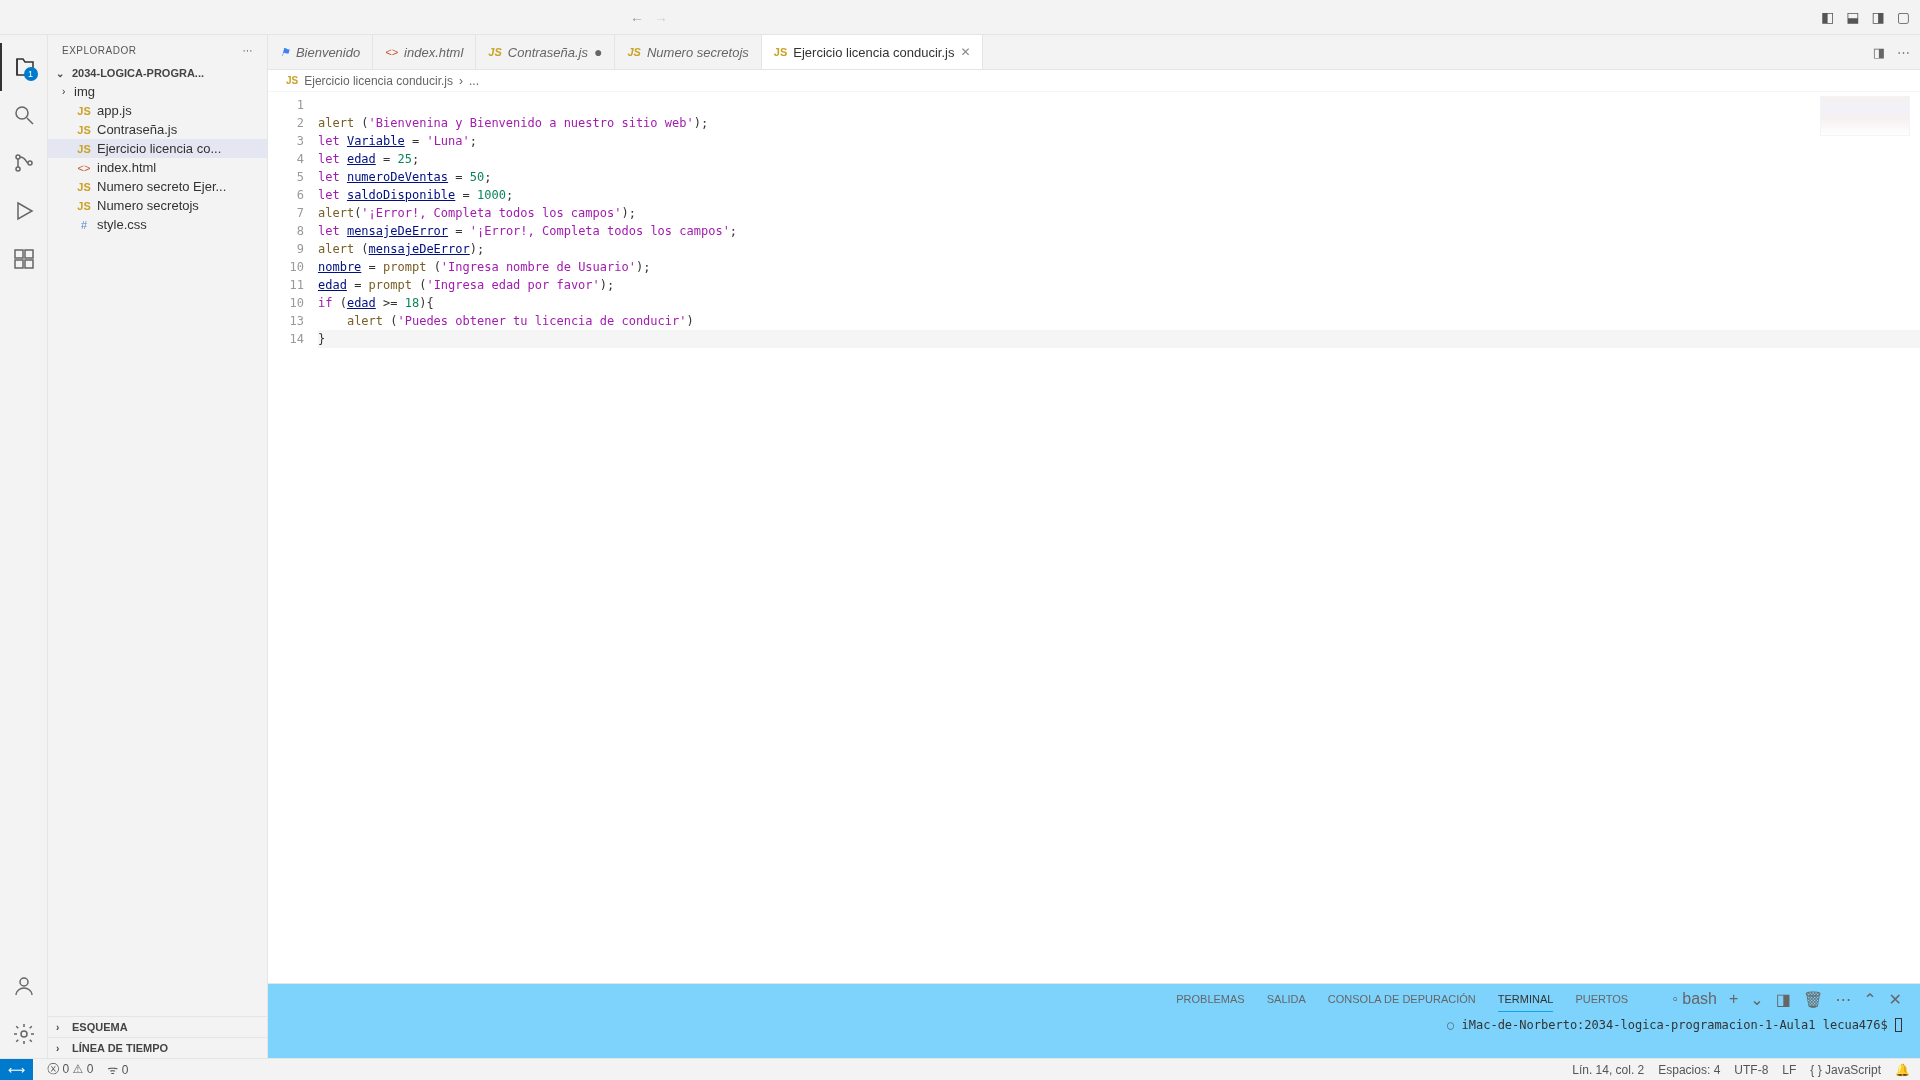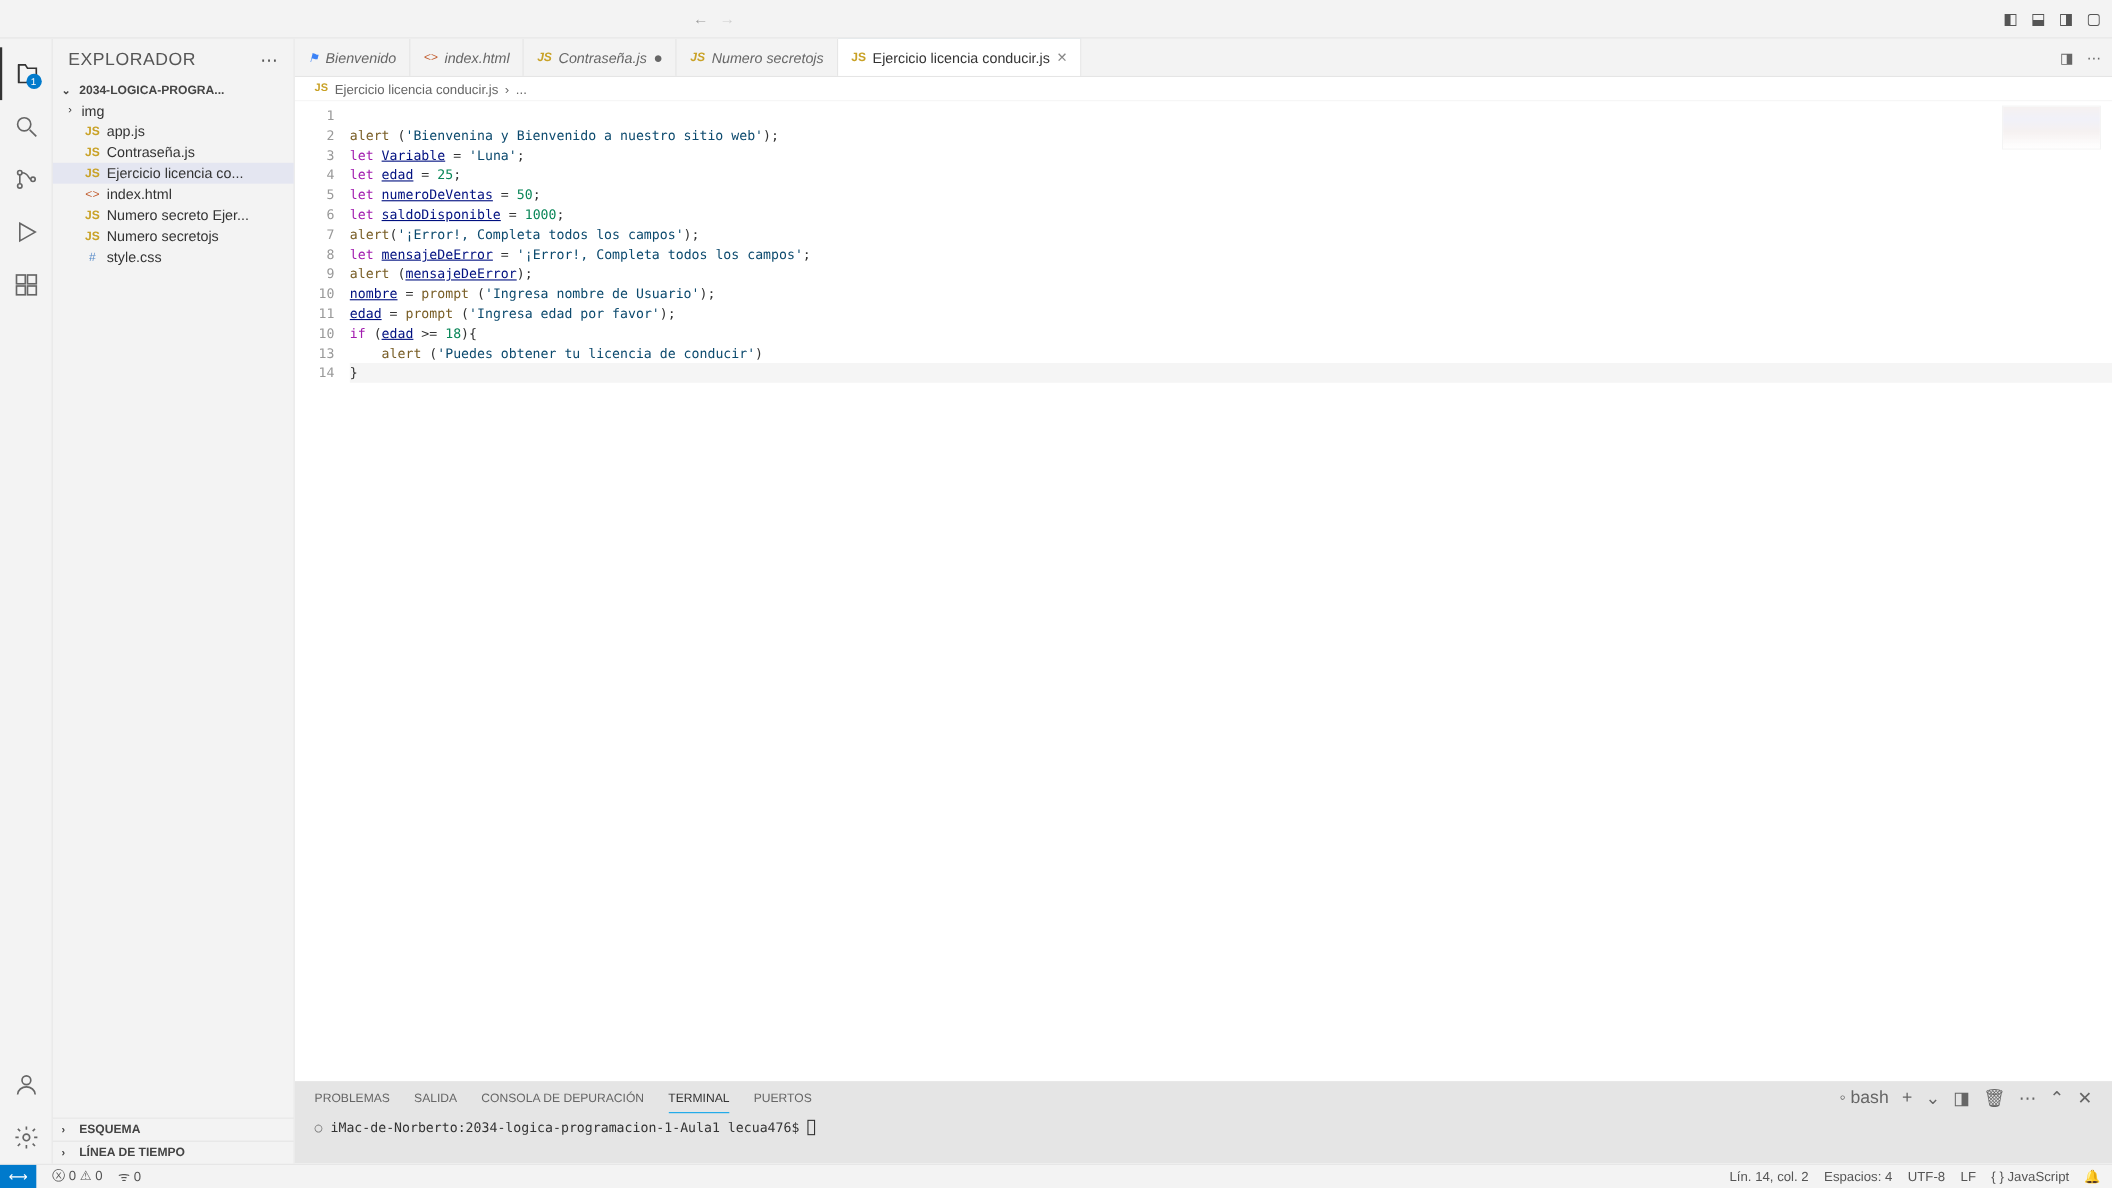--- a/index.html
+++ b/index.html
@@ -11,21 +11,21 @@
 .titlebar-search::before { content: "🔍"; font-size: 10px; margin-right: 5px; opacity: 0.6; }
 .titlebar-right { position: absolute; right: 10px; display: flex; gap: 12px; }
 .titlebar-right span { color: #555; font-size: 14px; cursor: pointer; }
 .main { flex: 1; display: flex; overflow: hidden; }
 .activitybar { width: 48px; background: #f3f3f3; border-right: 1px solid #e5e5e5; display: flex; flex-direction: column; align-items: center; padding-top: 8px; }
 .activitybar .icon { width: 48px; height: 48px; display: flex; align-items: center; justify-content: center; color: #666; cursor: pointer; font-size: 20px; position: relative; }
 .activitybar .icon.active { color: #333; border-left: 2px solid #333; }
 .activitybar .badge { position: absolute; bottom: 10px; right: 10px; background: #007acc; color: #fff; border-radius: 50%; width: 14px; height: 14px; font-size: 9px; display: flex; align-items: center; justify-content: center; }
 .activitybar .spacer { flex: 1; }
 .sidebar { width: 220px; background: #f3f3f3; border-right: 1px solid #e5e5e5; display: flex; flex-direction: column; font-size: 13px; }
-.sidebar-header { padding: 10px 14px 6px; font-size: 16px; color: #555; display: flex; justify-content: space-between; align-items: center; letter-spacing: 0.5px; }
+.sidebar-header { padding: 10px 14px 6px; font-size: 10px; color: #555; display: flex; justify-content: space-between; align-items: center; letter-spacing: 0.5px; }
 .sidebar-section { padding: 2px 0; }
 .section-title { padding: 3px 8px; font-size: 11px; font-weight: 700; color: #444; display: flex; align-items: center; cursor: pointer; text-transform: uppercase; }
 .section-title .chev { margin-right: 4px; font-size: 10px; width: 12px; display: inline-block; }
 .tree-item { padding: 2px 8px 2px 28px; display: flex; align-items: center; cursor: pointer; white-space: nowrap; overflow: hidden; text-overflow: ellipsis; }
 .tree-item.selected { background: #e4e6f1; }
 .tree-item .file-ic { width: 16px; margin-right: 5px; font-size: 11px; text-align: center; display: inline-block; }
 .tree-item .chev { margin-right: 2px; font-size: 10px; width: 10px; display: inline-block; margin-left: -14px; }
 .ic-js { color: #c9a227; font-weight: bold; }
 .ic-html { color: #c15c2e; }
 .ic-css { color: #5a8cc9; }
@@ -40,26 +40,26 @@
 .tab .close { font-size: 12px; color: #888; }
 .tabs-right { margin-left: auto; display: flex; align-items: center; padding-right: 10px; gap: 12px; color: #666; }
 .breadcrumb { height: 22px; padding: 3px 18px; font-size: 12px; color: #666; display: flex; align-items: center; gap: 6px; border-bottom: 1px solid #f5f5f5; }
 .breadcrumb .file-ic { font-size: 10px; }
 .editor-body { flex: 1; display: flex; position: relative; overflow: hidden; }
 .gutter { width: 50px; text-align: right; padding: 4px 14px 4px 0; color: #999; font-family: Menlo, Consolas, monospace; font-size: 12px; line-height: 18px; user-select: none; }
 .code { flex: 1; padding: 4px 0; font-family: Menlo, Consolas, monospace; font-size: 12px; line-height: 18px; white-space: pre; position: relative; }
 .code .line { height: 18px; }
 .code .hl-line { background: #f5f5f5; display: inline-block; width: 100%; }
 .tok-fn { color: #795e26; }
-.tok-str { color: #0c4a6e; }
+.tok-str { color: #a21caf; }
 .tok-kw { color: #a21caf; }
 .tok-var { color: #001080; text-decoration: underline; }
 .tok-num { color: #098658; }
 .minimap { position: absolute; top: 4px; right: 10px; width: 90px; height: 40px; background: linear-gradient(to bottom, #f0e8e8 0%, #e8e8f5 30%, #f0e8e8 60%, transparent 100%); opacity: 0.6; border: 1px solid #eee; }
-.panel { height: 75px; border-top: 1px solid #e5e5e5; background: #e5e5e5; display: flex; flex-direction: column; }
+.panel { height: 75px; border-top: 1px solid #e5e5e5; background: #7dd3fc; display: flex; flex-direction: column; align-items: flex-end; }
 .panel-tabs { height: 30px; display: flex; align-items: center; padding: 0 18px; gap: 22px; font-size: 11px; color: #666; }
 .panel-tabs .ptab { cursor: pointer; padding: 6px 0; }
 .panel-tabs .ptab.active { color: #333; border-bottom: 1px solid #0ea5e9; }
 .panel-tabs .pspacer { flex: 1; }
 .panel-tabs .pright { display: flex; gap: 12px; align-items: center; font-size: 16px; color: #666; }
 .terminal-body { flex: 1; padding: 4px 18px; font-family: Menlo, Consolas, monospace; font-size: 12px; color: #333; }
 .terminal-body .cursor { display: inline-block; width: 7px; height: 14px; border: 1px solid #333; vertical-align: text-bottom; }
 .statusbar { height: 22px; background: #f3f3f3; border-top: 1px solid #e5e5e5; display: flex; align-items: center; font-size: 12px; color: #555; padding: 0 10px; gap: 14px; }
 .statusbar .remote { background: #007acc; color: #fff; padding: 0 8px; height: 22px; display: flex; align-items: center; margin: 0 0 0 -10px; }
 .statusbar .sspacer { flex: 1; }

